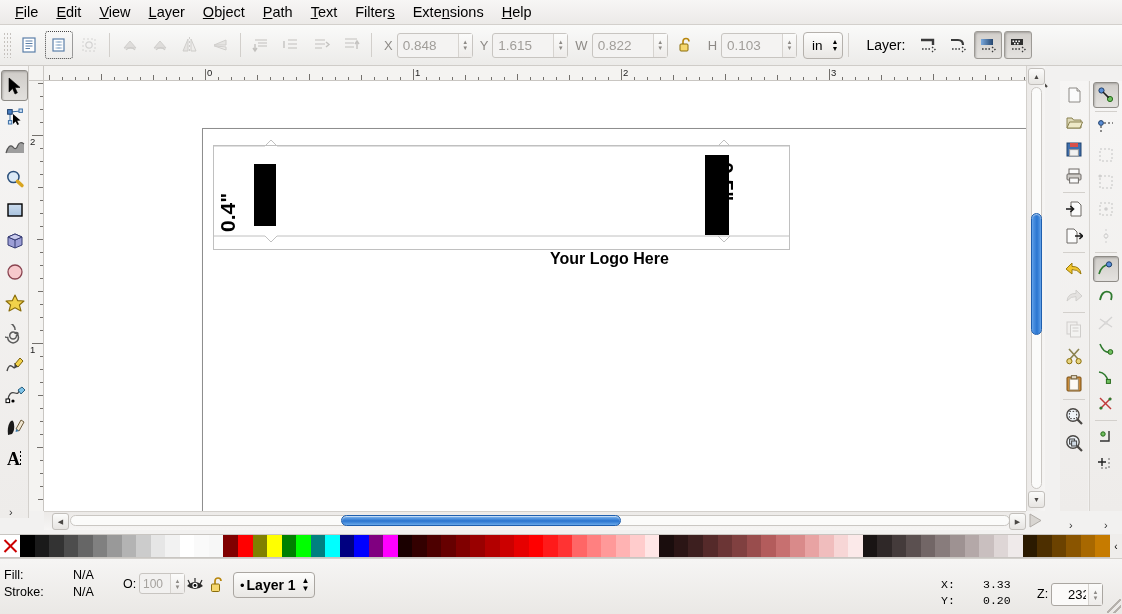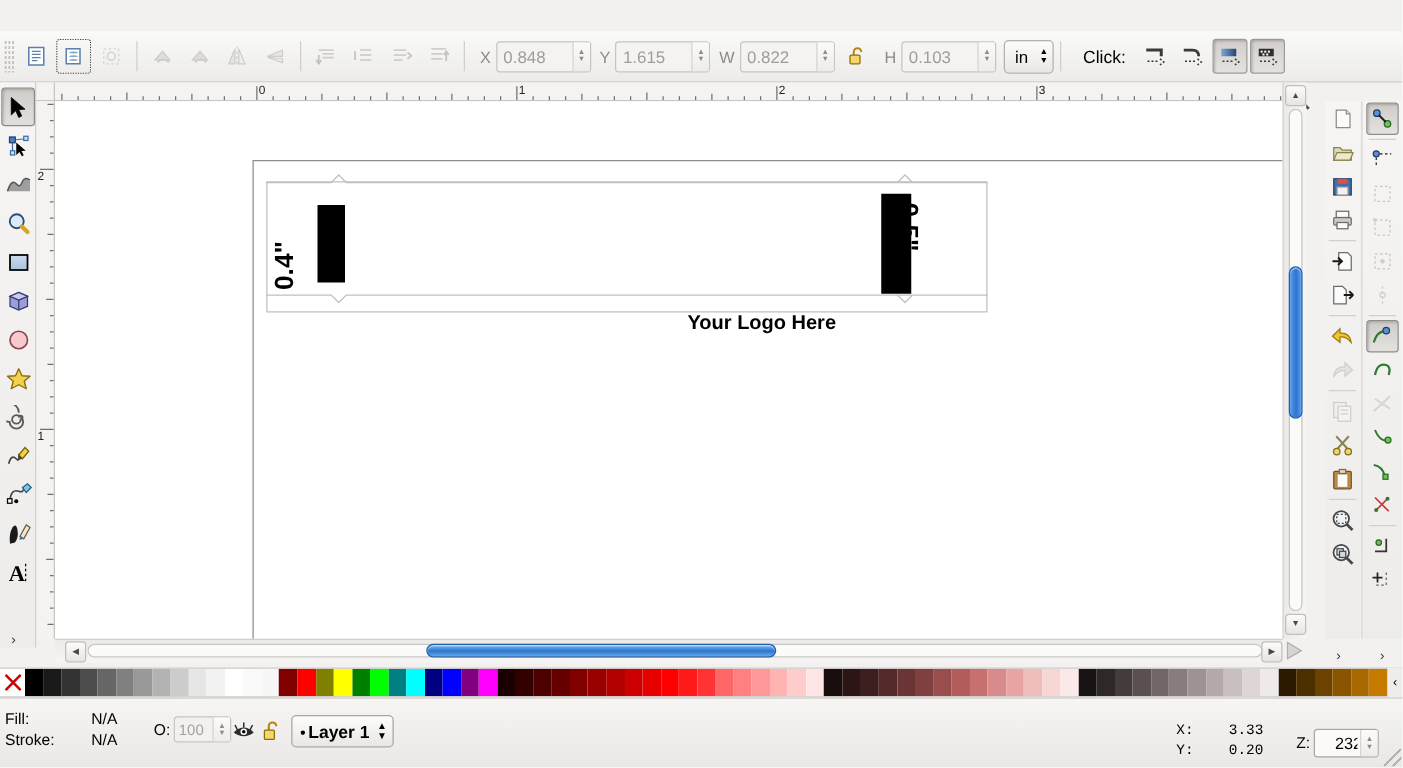--- a/index.html
+++ b/index.html
@@ -250,20 +250,32 @@
     background-image:linear-gradient(135deg, transparent 45%, #b5b1ac 45%, #b5b1ac 55%, transparent 55%),
                      linear-gradient(135deg, transparent 70%, #b5b1ac 70%, #b5b1ac 80%, transparent 80%);
   }
   svg { display:block; }
 </style>
 </head>
 <body>
 
 <div id="app">
 
+  <div class="menubar">
+    <div class="menu-item"><u>F</u>ile</div>
+    <div class="menu-item"><u>E</u>dit</div>
+    <div class="menu-item"><u>V</u>iew</div>
+    <div class="menu-item"><u>L</u>ayer</div>
+    <div class="menu-item"><u>O</u>bject</div>
+    <div class="menu-item"><u>P</u>ath</div>
+    <div class="menu-item"><u>T</u>ext</div>
+    <div class="menu-item">Filter<u>s</u></div>
+    <div class="menu-item">Exte<u>n</u>sions</div>
+    <div class="menu-item"><u>H</u>elp</div>
+  </div>
 
   <div class="ctrlbar">
     <div class="grip"></div>
 
     <div class="tbtn">
       <svg width="18" height="18" viewBox="0 0 18 18">
         <rect x="3" y="2" width="12" height="14" fill="#fff" stroke="#5b7fa8" stroke-width="1.2"></rect>
         <line x1="5.5" y1="5" x2="12.5" y2="5" stroke="#5b7fa8"></line>
         <line x1="5.5" y1="7.5" x2="12.5" y2="7.5" stroke="#5b7fa8"></line>
         <line x1="5.5" y1="10" x2="12.5" y2="10" stroke="#5b7fa8"></line>
@@ -396,21 +408,21 @@
     <div class="unitsel">
       <span class="u">in</span>
       <span class="arrows">
           <span>▲</span>
           <span>▼</span>
         </span>
     </div>
 
     <div class="tsep"></div>
 
-    <span class="affect-label">Click:</span>
+    <span class="affect-label">Layer:</span>
 
     <div class="tbtn">
       <svg width="20" height="18" viewBox="0 0 20 18">
         <path d="M3 4 H15 V9" fill="none" stroke="#3a3a3a" stroke-width="2.4"></path>
         <path d="M4 13 H13 M14 11 L17 13.5 L14 16" fill="none" stroke="#3a3a3a" stroke-width="1.3" stroke-dasharray="1.6 1.6"></path>
       </svg>
     </div>
     <div class="tbtn">
       <svg width="20" height="18" viewBox="0 0 20 18">
         <path d="M3 4 H10 Q15 4 15 9" fill="none" stroke="#3a3a3a" stroke-width="2.2"></path>

